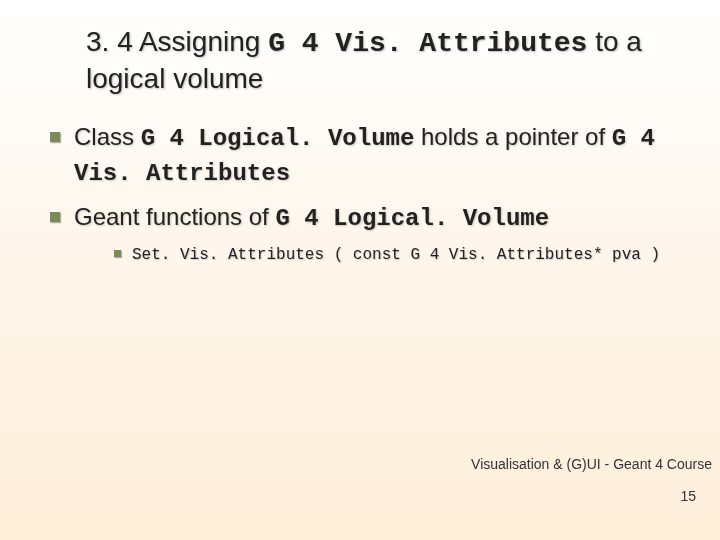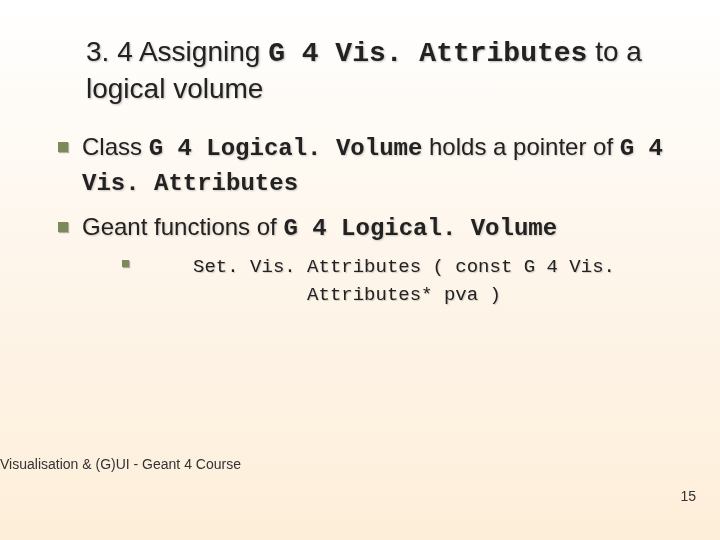--- a/index.html
+++ b/index.html
@@ -10,38 +10,38 @@
     overflow: hidden;
     font-family: "Verdana", "Geneva", sans-serif;
     background: linear-gradient(to bottom, #ffffff 0%, #fef7ee 40%, #fdeed9 100%);
     color: #222;
     position: relative;
   }
   .slide {
     width: 720px;
     height: 472px;
     box-sizing: border-box;
-    padding: 34px 44px 0 44px;
+    padding: 24px 44px 0 44px;
     position: relative;
   }
   .title {
     font-size: 28px;
     line-height: 1.25;
     margin: 0 0 24px 42px;
     font-weight: 400;
     text-shadow: 1px 1px 2px rgba(0,0,0,0.25);
   }
   .code-h {
     font-family: "Courier New", Courier, monospace;
     font-weight: bold;
   }
   ul.level1 {
     list-style: none;
     padding: 0;
-    margin: 8px;
+    margin: 0;
     font-size: 24px;
     line-height: 1.38;
   }
   ul.level1 > li {
     position: relative;
     padding-left: 30px;
     margin-bottom: 10px;
     text-shadow: 1px 1px 2px rgba(0,0,0,0.2);
   }
   ul.level1 > li::before {
@@ -55,23 +55,22 @@
     box-shadow: 1px 1px 1px rgba(0,0,0,0.3);
   }
   .code-b {
     font-family: "Courier New", Courier, monospace;
     font-weight: bold;
   }
   ul.level2 {
     list-style: none;
     padding: 0;
     margin: 8px 0 0 36px;
-    font-size: 19px;
+    font-size: 16px;
     line-height: 1.35;
-    text-align: center;
   }
   ul.level2 > li {
     position: relative;
     padding-left: 22px;
     text-shadow: 1px 1px 1px rgba(0,0,0,0.18);
   }
   ul.level2 > li::before {
     content: "";
     position: absolute;
     left: 4px;
@@ -91,21 +90,21 @@
     width: 720px;
     box-sizing: border-box;
     padding: 0 24px;
     font-size: 14px;
     color: #333;
   }
   .footer-center {
     position: absolute;
     left: 0;
     right: 8px;
-    text-align: left;
+    text-align: right;
   }
   .footer-right {
     position: absolute;
     right: 24px;
     margin-top: 32px;
   }
 </style>
 </head>
 <body>
 

